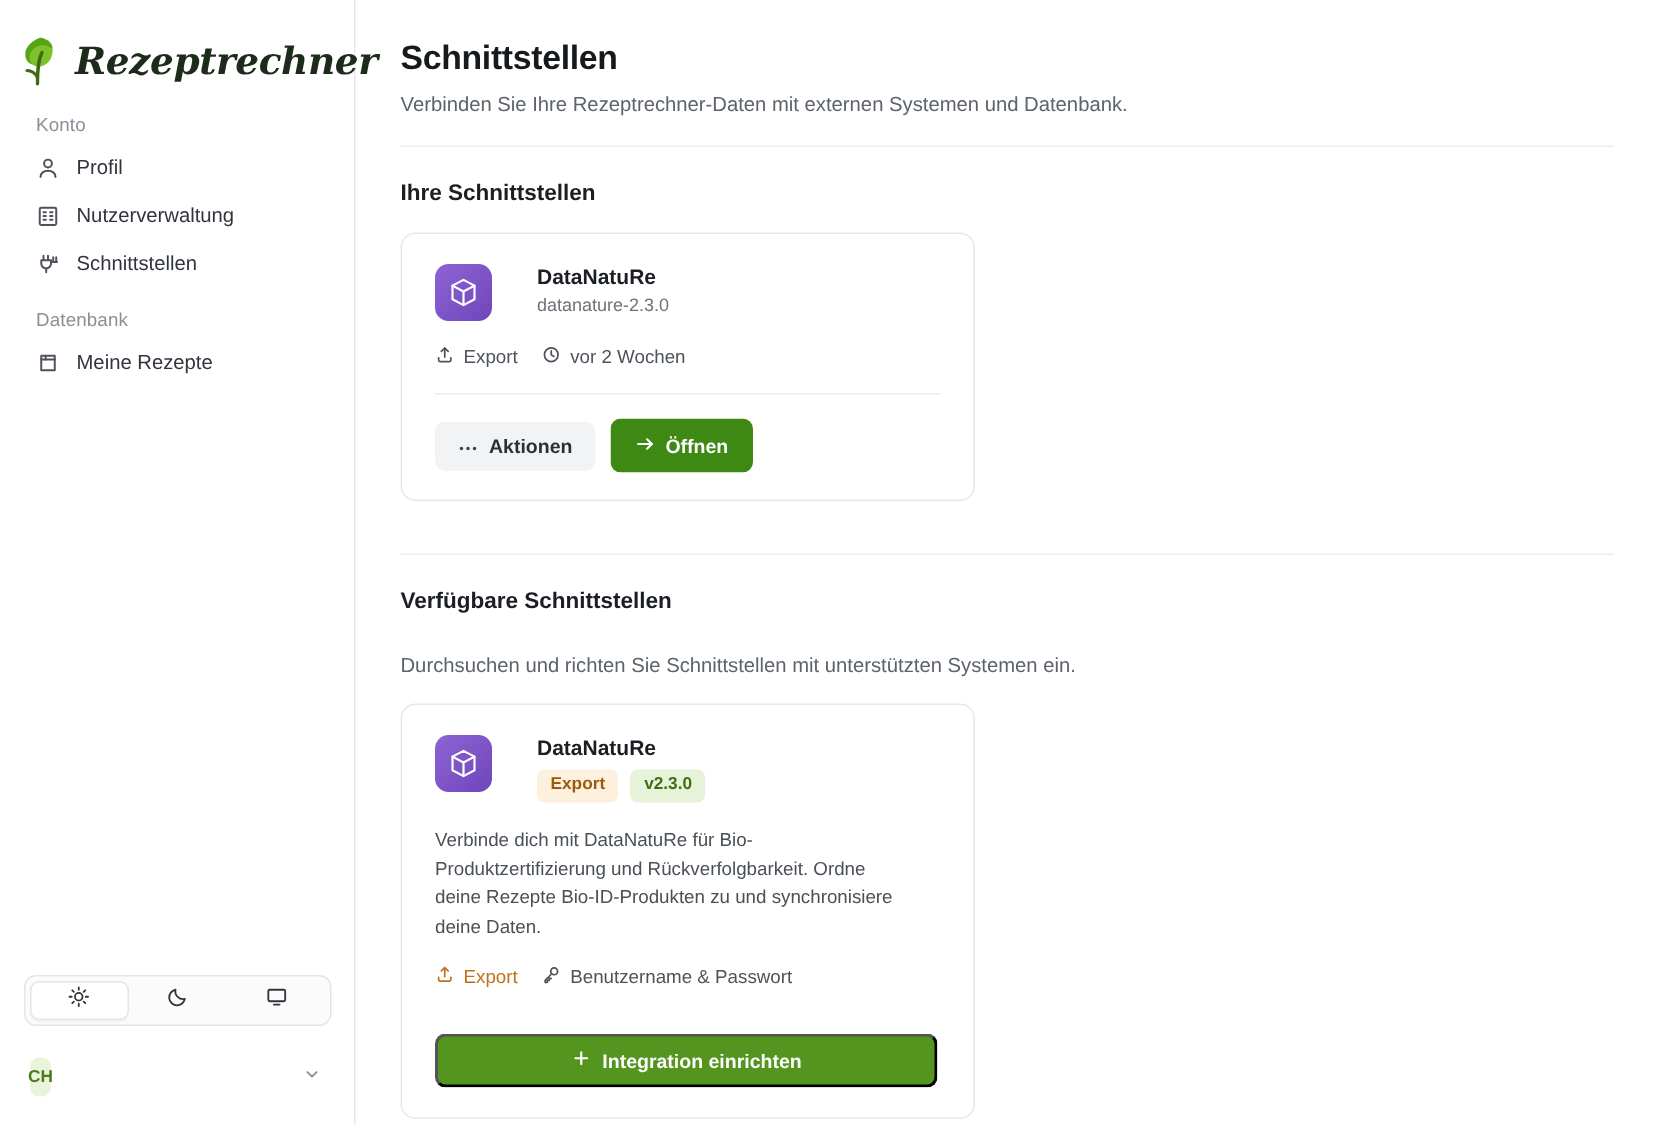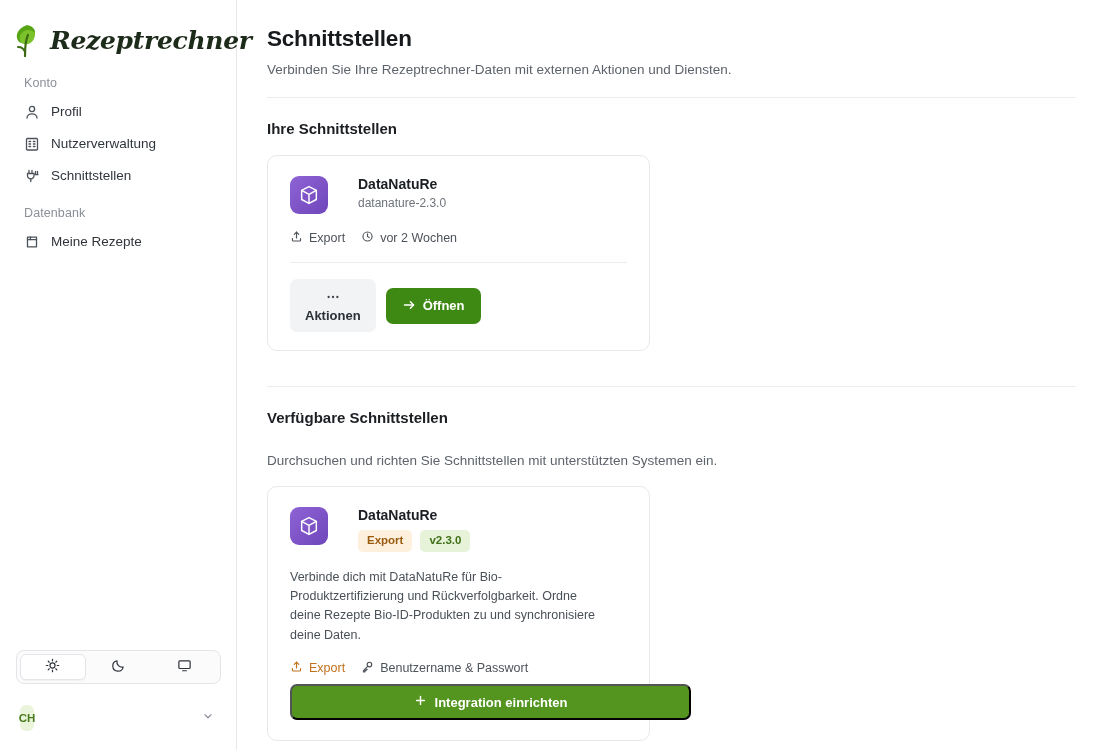--- a/index.html
+++ b/index.html
@@ -159,21 +159,20 @@
     display: inline-flex; align-items: center; gap: 7px;
     font-size: 13px; font-weight: 600;
     border-radius: 7px;
     cursor: pointer;
     border: 1px solid transparent;
     line-height: 1;
   }
   .btn-secondary {
     background: #f2f3f4; color: #2b3036;
     padding: 9px 14px;
-    flex-direction: column;
   }
   .btn-primary {
     background: #3e8914; color: #ffffff;
     padding: 9px 15px;
   }
 
   .tag-row { display: flex; align-items: center; gap: 8px; margin-top: 7px; }
   .tag {
     font-size: 11.5px; font-weight: 600;
     padding: 3px 9px; border-radius: 5px;
@@ -191,22 +190,22 @@
   }
   .avail-meta {
     display: flex; align-items: center; gap: 16px;
     margin-top: 15px;
     font-size: 12.5px;
   }
   .avail-meta .export-label { color: #c2711b; display: flex; align-items: center; gap: 6px; }
   .avail-meta .auth-label { color: #4d535a; display: flex; align-items: center; gap: 6px; }
 
   .btn-full {
-    margin-top: 8px;
-    width: 401px; height: 36px;
+    margin-top: 30px;
+    width: 335px; height: 36px;
     background: #53951f; color: #ffffff;
     border-radius: 7px;
     display: flex; align-items: center; justify-content: center;
     gap: 8px;
     font-size: 13px; font-weight: 600;
     cursor: pointer;
   }
 </style>
 </head>
 <body>
@@ -306,21 +305,21 @@
         <svg width="14" height="14" viewBox="0 0 16 16" fill="none" stroke="#8a8f98" stroke-width="1.4" stroke-linecap="round" stroke-linejoin="round">
           <path d="M4.5 6.5L8 10l3.5-3.5"></path>
         </svg>
       </span>
     </div>
   </aside>
 
   <main class="main">
 
     <h1 class="page-title">Schnittstellen</h1>
-    <p class="page-subtitle">Verbinden Sie Ihre Rezeptrechner-Daten mit externen Aktionen und Diensten.</p>
+    <p class="page-subtitle">Verbinden Sie Ihre Rezeptrechner-Daten mit externen Systemen und Datenbank.</p>
 
     <div class="divider"></div>
 
     <h2 class="section-title">Ihre Schnittstellen</h2>
 
     <section class="card installed">
       <div class="card-head">
         <span class="cube-icon">
           <svg width="22" height="22" viewBox="0 0 24 24" fill="none" stroke="#ffffff" stroke-width="1.6" stroke-linecap="round" stroke-linejoin="round">
             <path d="M12 2.8l8 4.2v9.9l-8 4.3-8-4.3V7z"></path>

